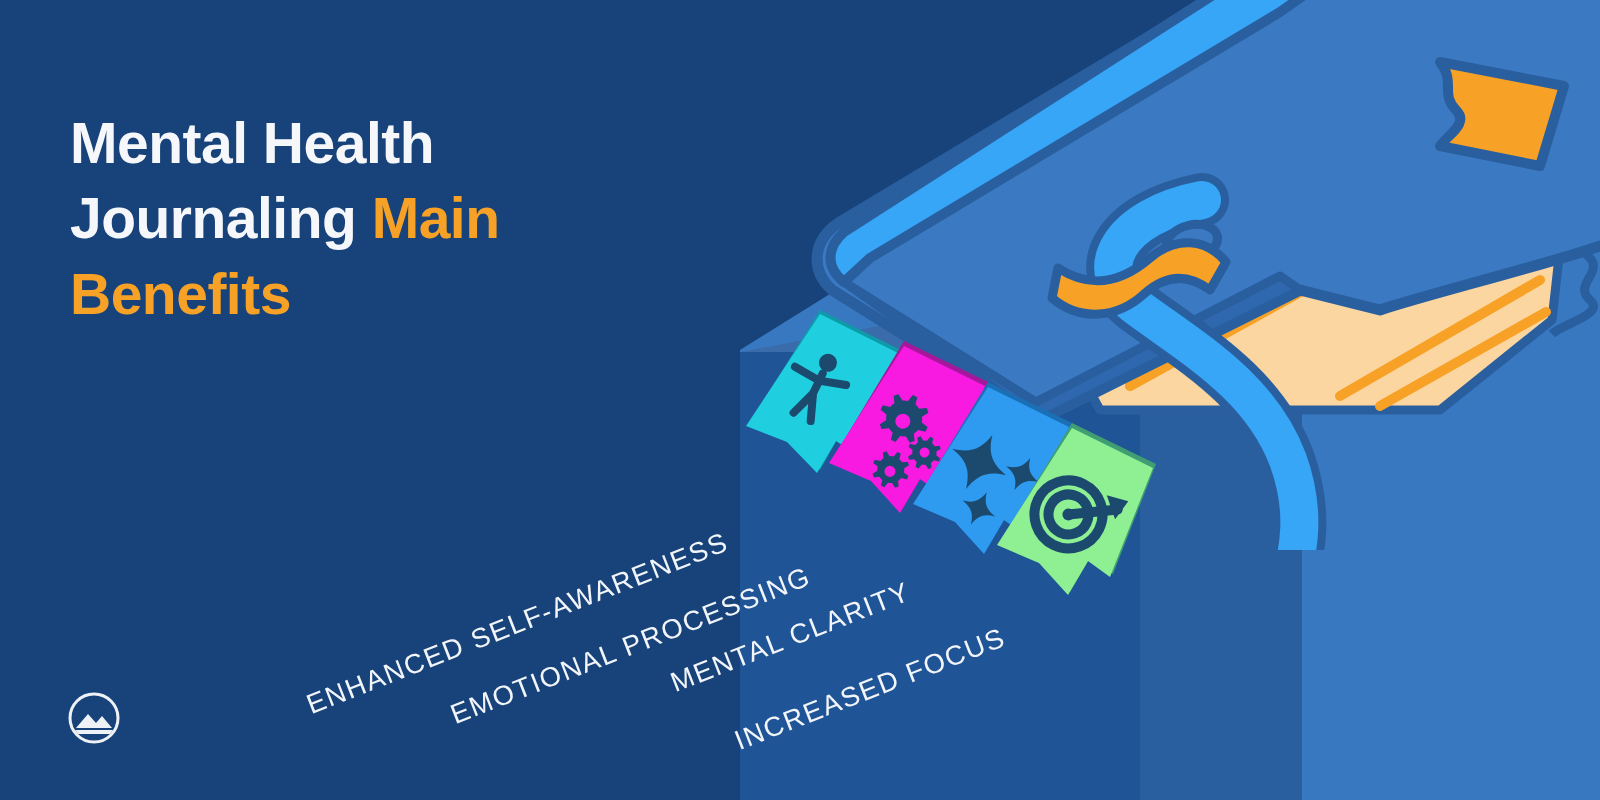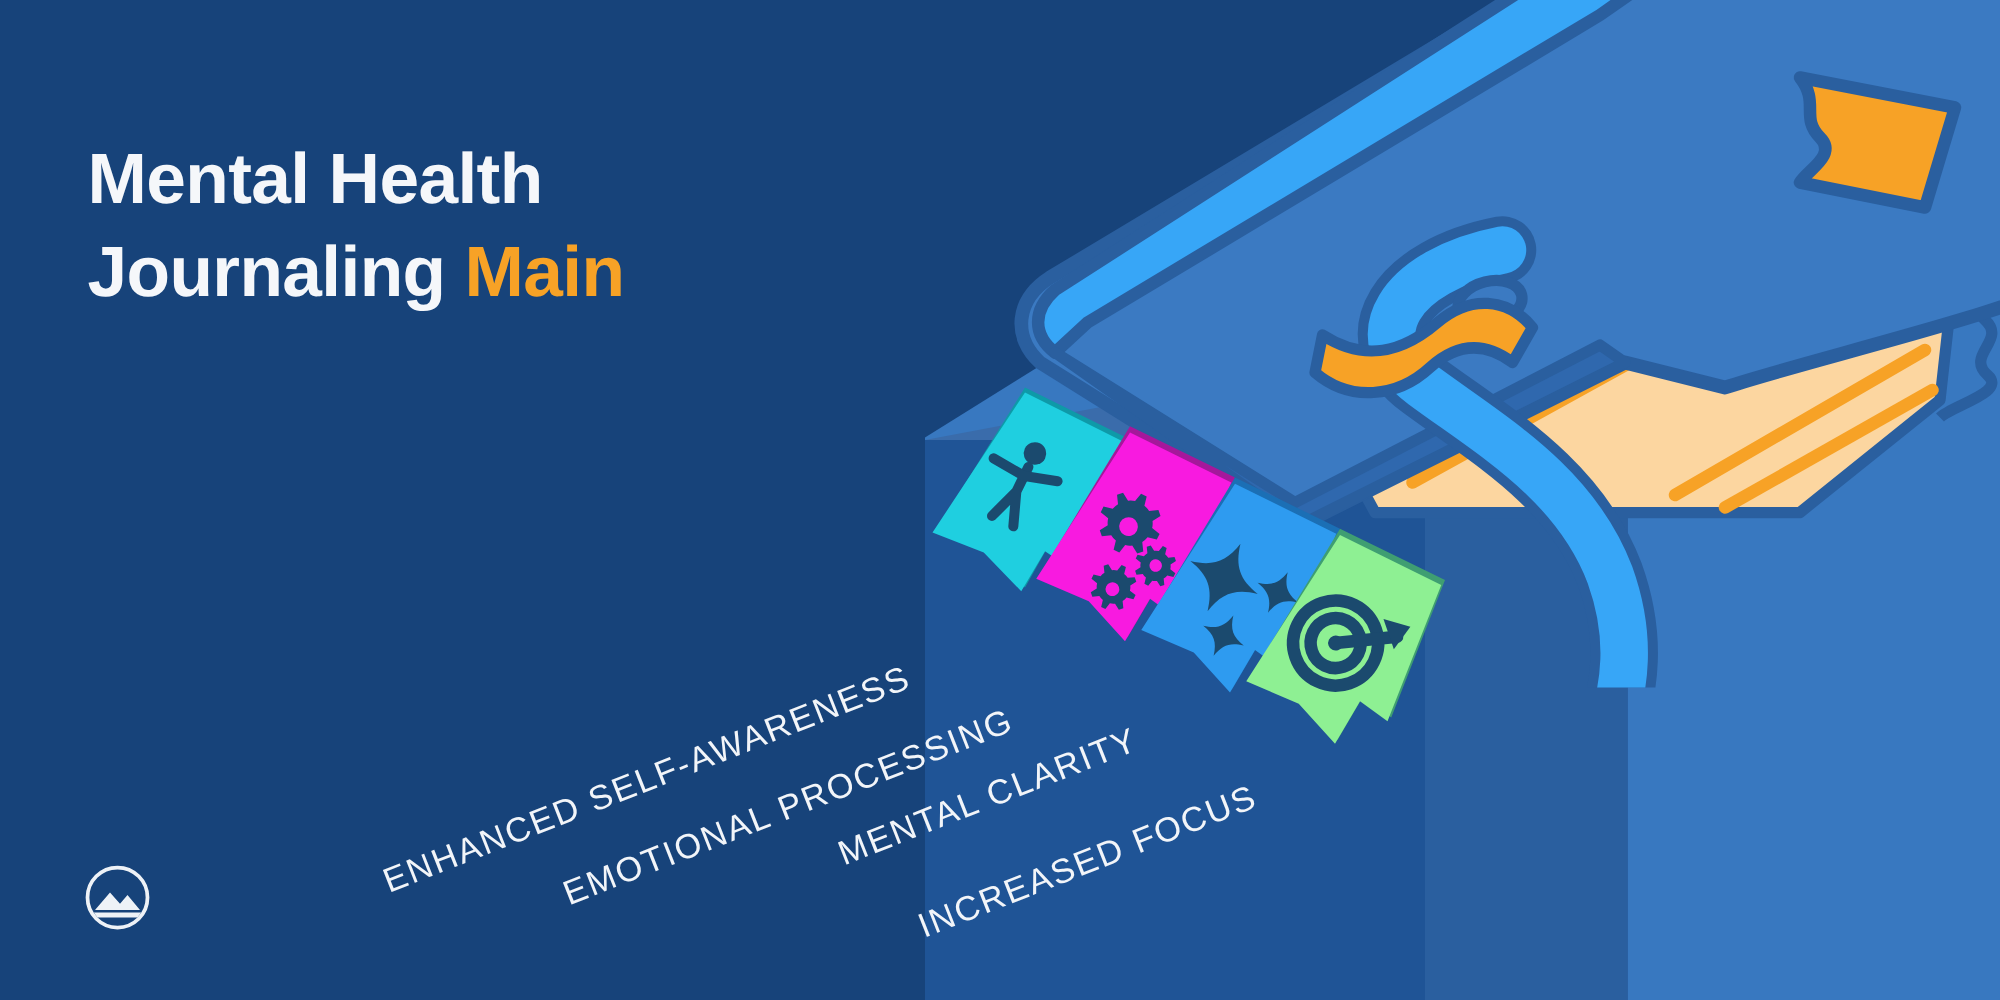--- a/index.html
+++ b/index.html
@@ -89,20 +89,21 @@
   <div class="bg-blue-right"></div>
   <div class="bg-blue-wedge"></div>
   <div class="plat-shadowslab"></div>
   <div class="plat-face"></div>
   <div class="plat-bevel"></div>
   <div class="plat-top"></div>
 
   <h1 class="title">
     <span>Mental Health</span><br>
     <span>Journaling </span><span class="hl">Main</span><br>
+    <span class="hl">Benefits</span>
   </h1>
 
   <div class="book">
     <svg width="880" height="560" viewBox="0 0 880 560" xmlns="http://www.w3.org/2000/svg">
       <defs>
         <clipPath id="pagesClip">
           <path d="M60 300 L120 222 L560 10 L830 180 L780 330 L560 430 Z"></path>
         </clipPath>
       </defs>
 

